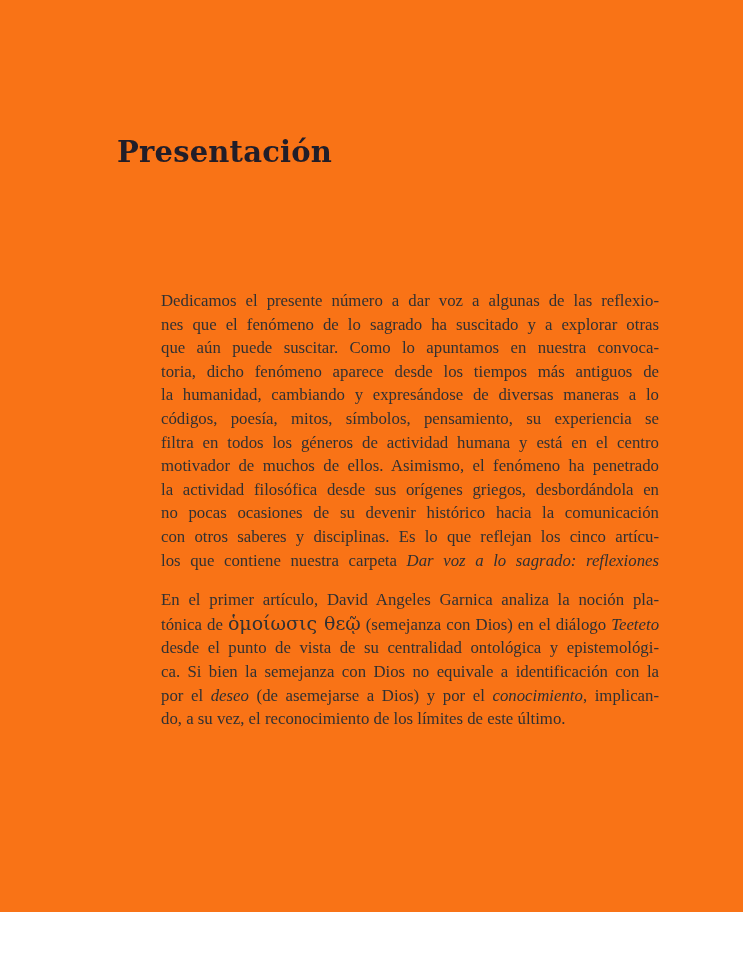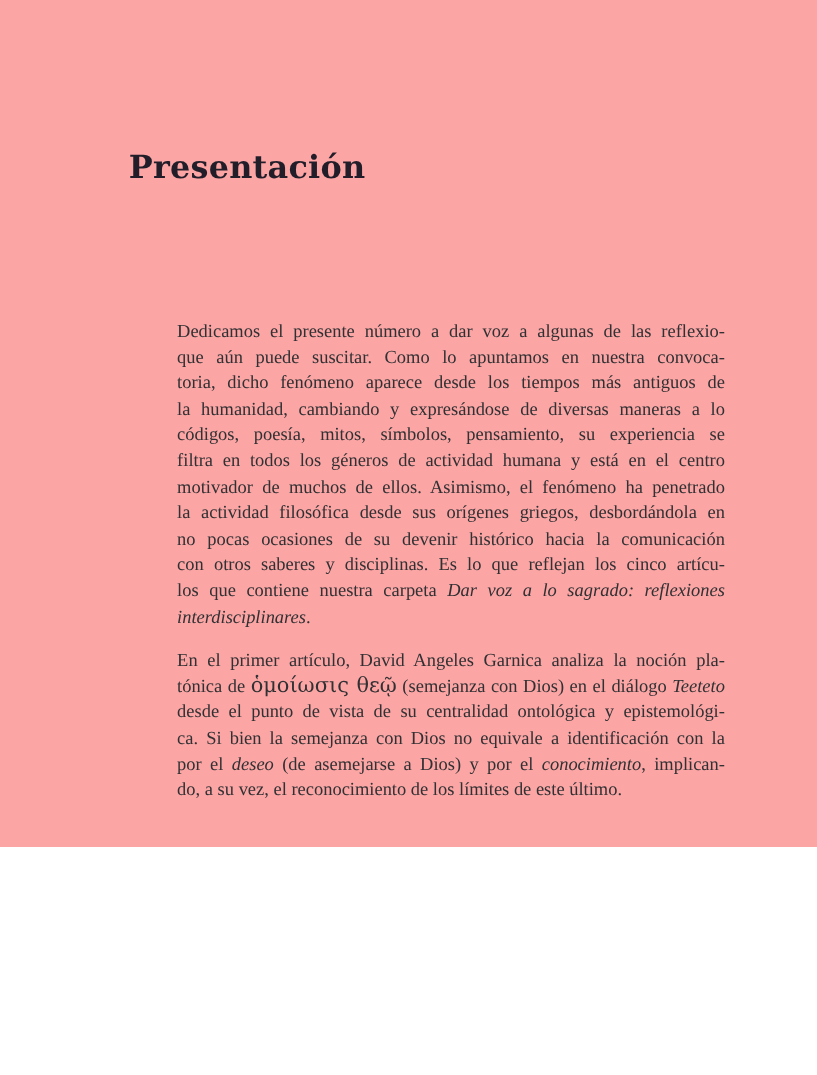--- a/index.html
+++ b/index.html
@@ -3,22 +3,22 @@
 <meta charset="utf-8">
 <style>
   html, body {
     margin: 0;
     padding: 0;
     background: #ffffff;
   }
   .page {
     position: relative;
     width: 743px;
-    height: 770px;
-    background: #fca5a5;
+    height: 912px;
+    background: #f97316;
     overflow: hidden;
     font-family: "Liberation Serif", serif;
   }
   .title {
     position: absolute;
     left: 117px;
     top: 116px;
     font-family: "DejaVu Serif", serif;
     font-weight: bold;
     font-size: 29px;
@@ -65,31 +65,31 @@
   }
 </style>
 </head>
 <body>
 
 <div class="page">
   <h1 class="title">Presentación</h1>
   <div class="body-text">
       <div class="paragraph">
         <div class="line"><span class="run-normal">Dedicamos el presente número a dar voz a algunas de las reflexio-</span></div>
+        <div class="line"><span class="run-normal">nes que el fenómeno de lo sagrado ha suscitado y a explorar otras</span></div>
         <div class="line"><span class="run-normal">que aún puede suscitar. Como lo apuntamos en nuestra convoca-</span></div>
         <div class="line"><span class="run-normal">toria, dicho fenómeno aparece desde los tiempos más antiguos de</span></div>
         <div class="line"><span class="run-normal">la humanidad, cambiando y expresándose de diversas maneras a lo</span></div>
         <div class="line"><span class="run-normal">códigos, poesía, mitos, símbolos, pensamiento, su experiencia se</span></div>
         <div class="line"><span class="run-normal">filtra en todos los géneros de actividad humana y está en el centro</span></div>
         <div class="line"><span class="run-normal">motivador de muchos de ellos. Asimismo, el fenómeno ha penetrado</span></div>
         <div class="line"><span class="run-normal">la actividad filosófica desde sus orígenes griegos, desbordándola en</span></div>
         <div class="line"><span class="run-normal">no pocas ocasiones de su devenir histórico hacia la comunicación</span></div>
         <div class="line"><span class="run-normal">con otros saberes y disciplinas. Es lo que reflejan los cinco artícu-</span></div>
         <div class="line"><span class="run-normal">los que contiene nuestra carpeta </span><span class="run-italic">Dar voz a lo sagrado: reflexiones</span></div>
-        <div class="line final"><span class="run-italic">interdisciplinares</span><span class="run-normal">.</span></div>
       </div>
       <div class="paragraph">
         <div class="line"><span class="run-normal">En el primer artículo, David Angeles Garnica analiza la noción pla-</span></div>
         <div class="line"><span class="run-normal">tónica de </span><span class="run-greek">ὁμοίωσις θεῷ</span><span class="run-normal"> (semejanza con Dios) en el diálogo </span><span class="run-italic">Teeteto</span></div>
         <div class="line"><span class="run-normal">desde el punto de vista de su centralidad ontológica y epistemológi-</span></div>
         <div class="line"><span class="run-normal">ca. Si bien la semejanza con Dios no equivale a identificación con la</span></div>
         <div class="line"><span class="run-normal">por el </span><span class="run-italic">deseo</span><span class="run-normal"> (de asemejarse a Dios) y por el </span><span class="run-italic">conocimiento</span><span class="run-normal">, implican-</span></div>
         <div class="line final"><span class="run-normal">do, a su vez, el reconocimiento de los límites de este último.</span></div>
       </div>
     </div>

